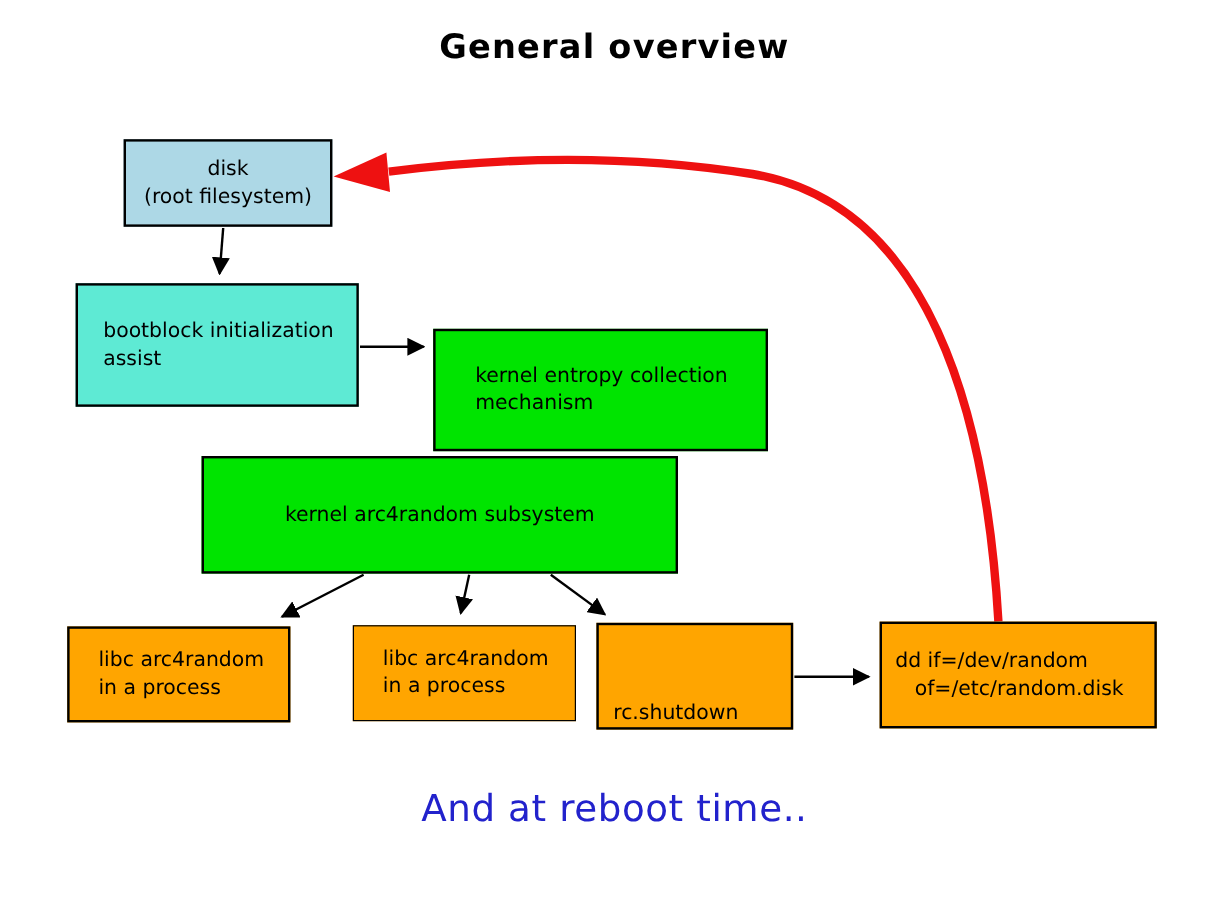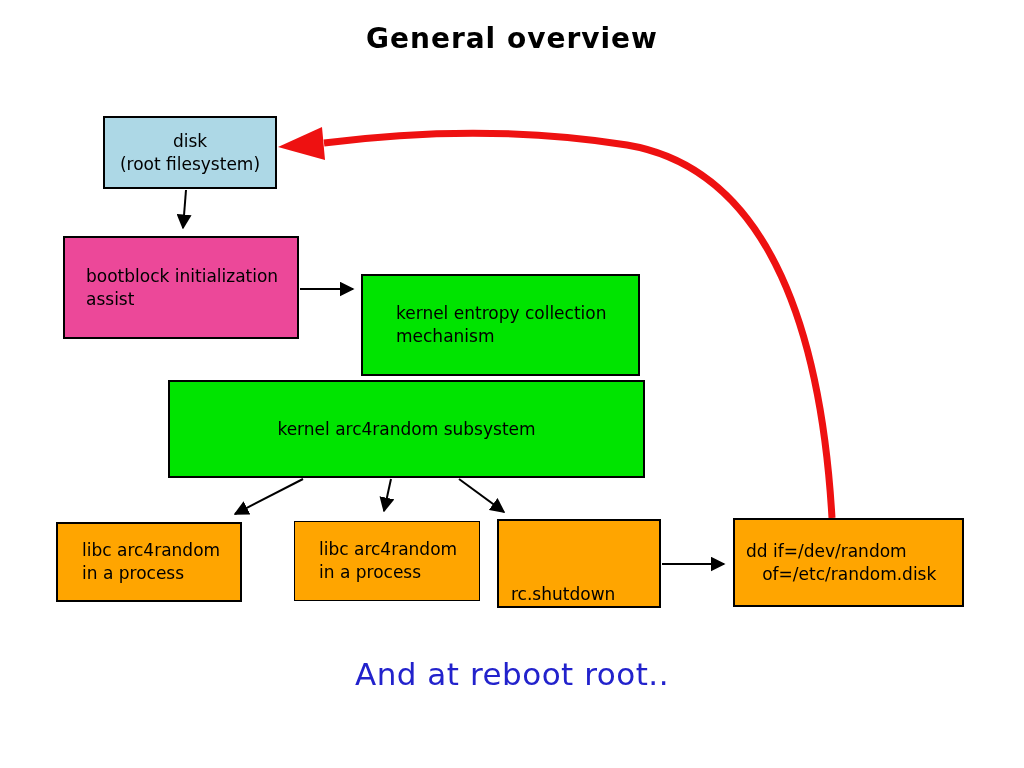--- a/index.html
+++ b/index.html
@@ -38,21 +38,21 @@
     font-size: 17px;
     line-height: 1.35;
     color: #000000;
     white-space: pre;
   }
   .node.center { justify-content: center; text-align: center; }
   .node.topleft { align-items: flex-end; }
   #node-disk       { left: 103px; top: 116px; width: 174px; height: 73px; }
   #node-bootblock  { left:  63px; top: 236px; width: 236px; height: 103px; padding-left: 21px; }
   #node-entropy    { left: 361px; top: 238px; width: 279px; height: 102px; padding-left: 33px; margin-top: 36px; }
-  #node-subsystem  { left: 168px; top: 380px; width: 477px; height:  98px; }
+  #node-subsystem  { left: 168px; top: 380px; width: 397px; height:  98px; }
   #node-libc1      { left:  56px; top: 522px; width: 186px; height:  80px; padding-left: 24px; }
   #node-libc2      { left: 294px; top: 521px; width: 186px; height:  80px; padding-left: 24px; border-width: 1px; }
   #node-rcshutdown { left: 497px; top: 519px; width: 164px; height:  89px; padding: 9px 0 0 12px; }
   #node-dd         { left: 733px; top: 518px; width: 231px; height:  89px; padding-left: 11px; }
   svg.arrows {
     position: absolute;
     left: 0; top: 0;
     width: 1024px;
     height: 768px;
     pointer-events: none;
@@ -85,21 +85,21 @@
       <path d="M 832 518 C 822 345 775 170 627 145 C 507 126 402 133 324 143" fill="none" stroke-width="7" stroke-linecap="butt" style="stroke: rgb(238, 17, 17);"></path>
       <polygon points="278,147 322,127 325,160" style="fill: rgb(238, 17, 17);"></polygon>
     </g>
   </svg>
 
   <div class="node center" id="node-disk" style="background-color: rgb(173, 216, 230); justify-content: center;">
     <span>disk
 (root filesystem)</span>
   </div>
 
-  <div class="node" id="node-bootblock" style="background-color: #ec4899;">
+  <div class="node" id="node-bootblock" style="background-color: #5eead4;">
     <span>bootblock initialization
 assist</span>
   </div>
 
   <div class="node" id="node-entropy" style="background-color: rgb(0, 228, 0);">
     <span>kernel entropy collection
 mechanism</span>
   </div>
 
   <div class="node center" id="node-subsystem" style="background-color: rgb(0, 228, 0);">
@@ -118,15 +118,15 @@
 
   <div class="node topleft" id="node-rcshutdown" style="background-color: rgb(255, 165, 0);">
     <span>rc.shutdown</span>
   </div>
 
   <div class="node" id="node-dd" style="background-color: rgb(255, 165, 0);">
     <span>dd if=/dev/random
    of=/etc/random.disk</span>
   </div>
 
-  <div class="caption" style="color: rgb(34, 34, 204);">And at reboot root..</div>
+  <div class="caption" style="color: rgb(34, 34, 204);">And at reboot time..</div>
 
 </div>
 
 </body></html>

